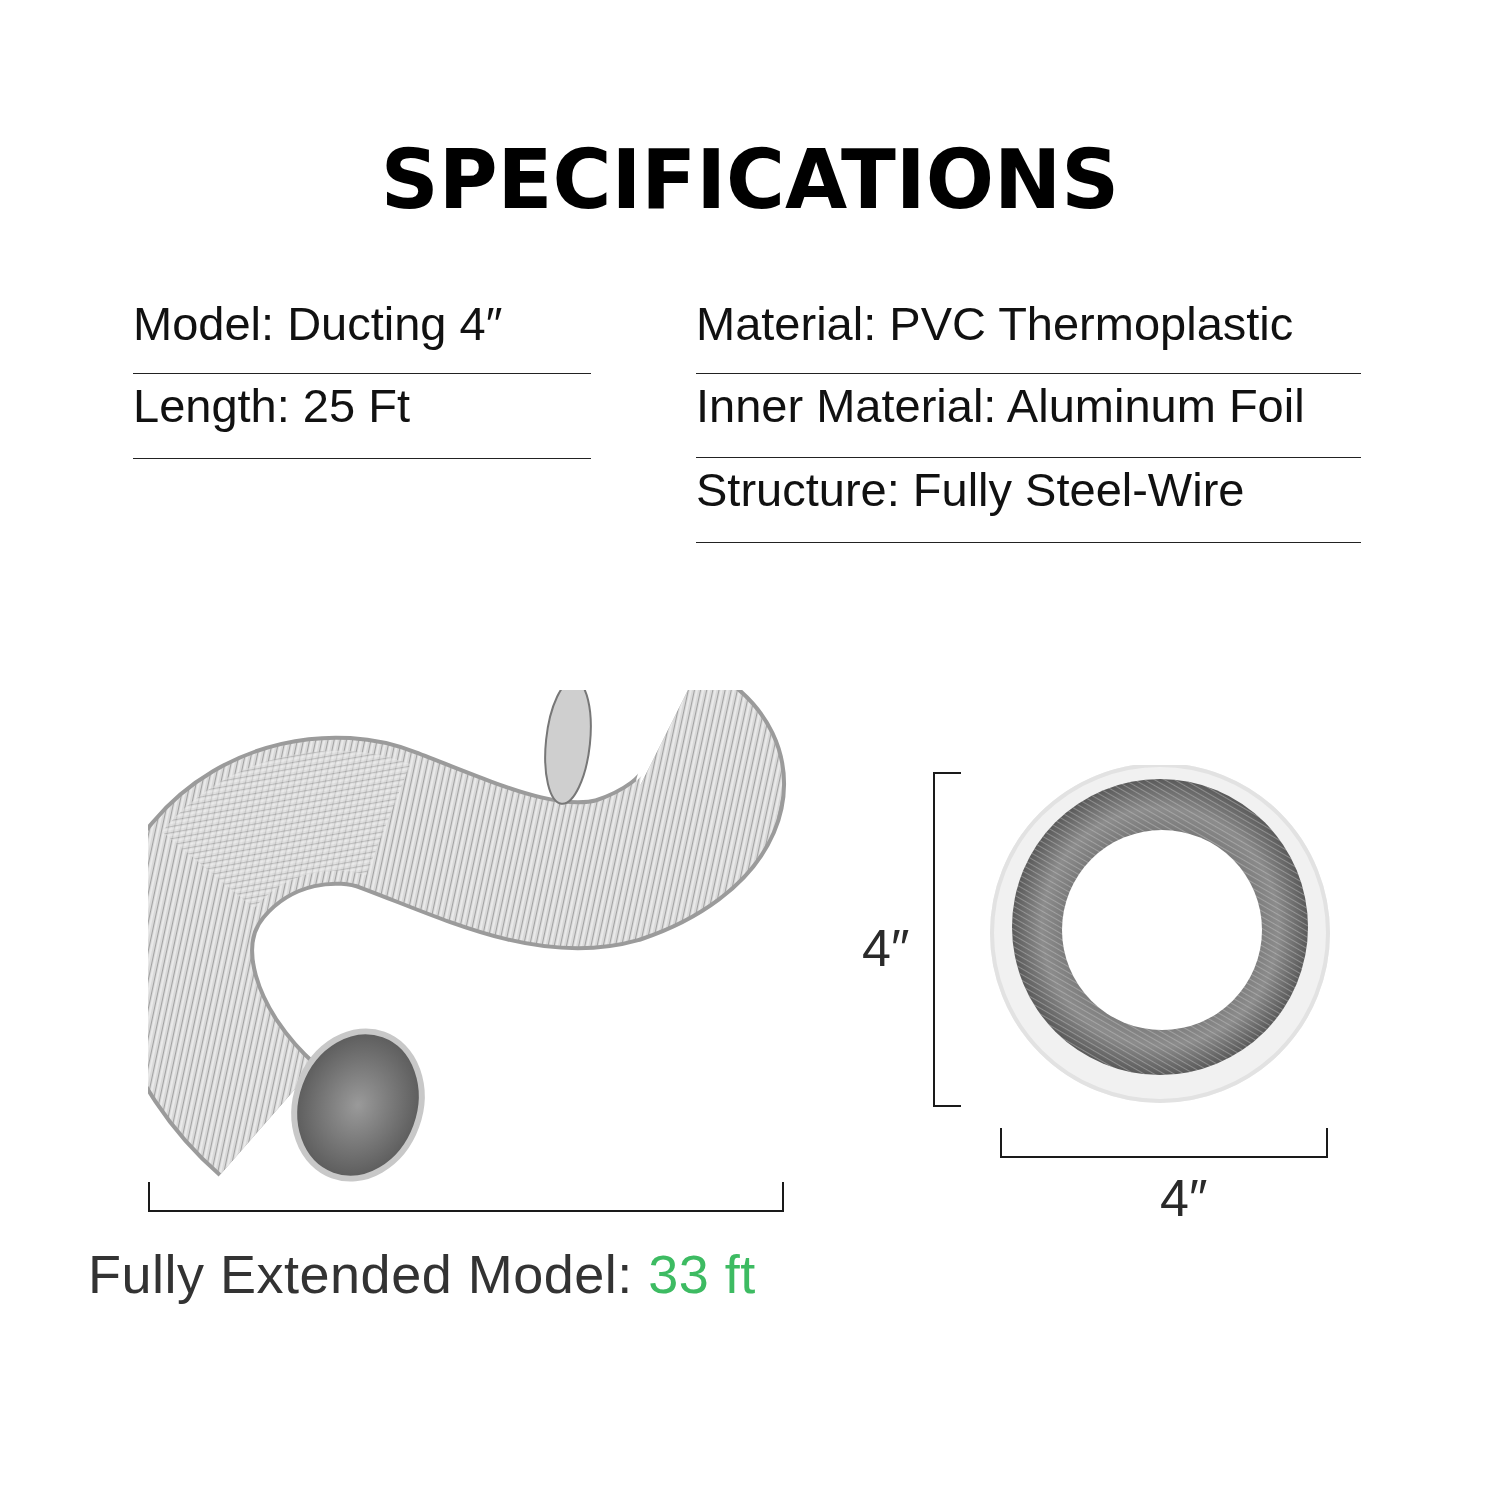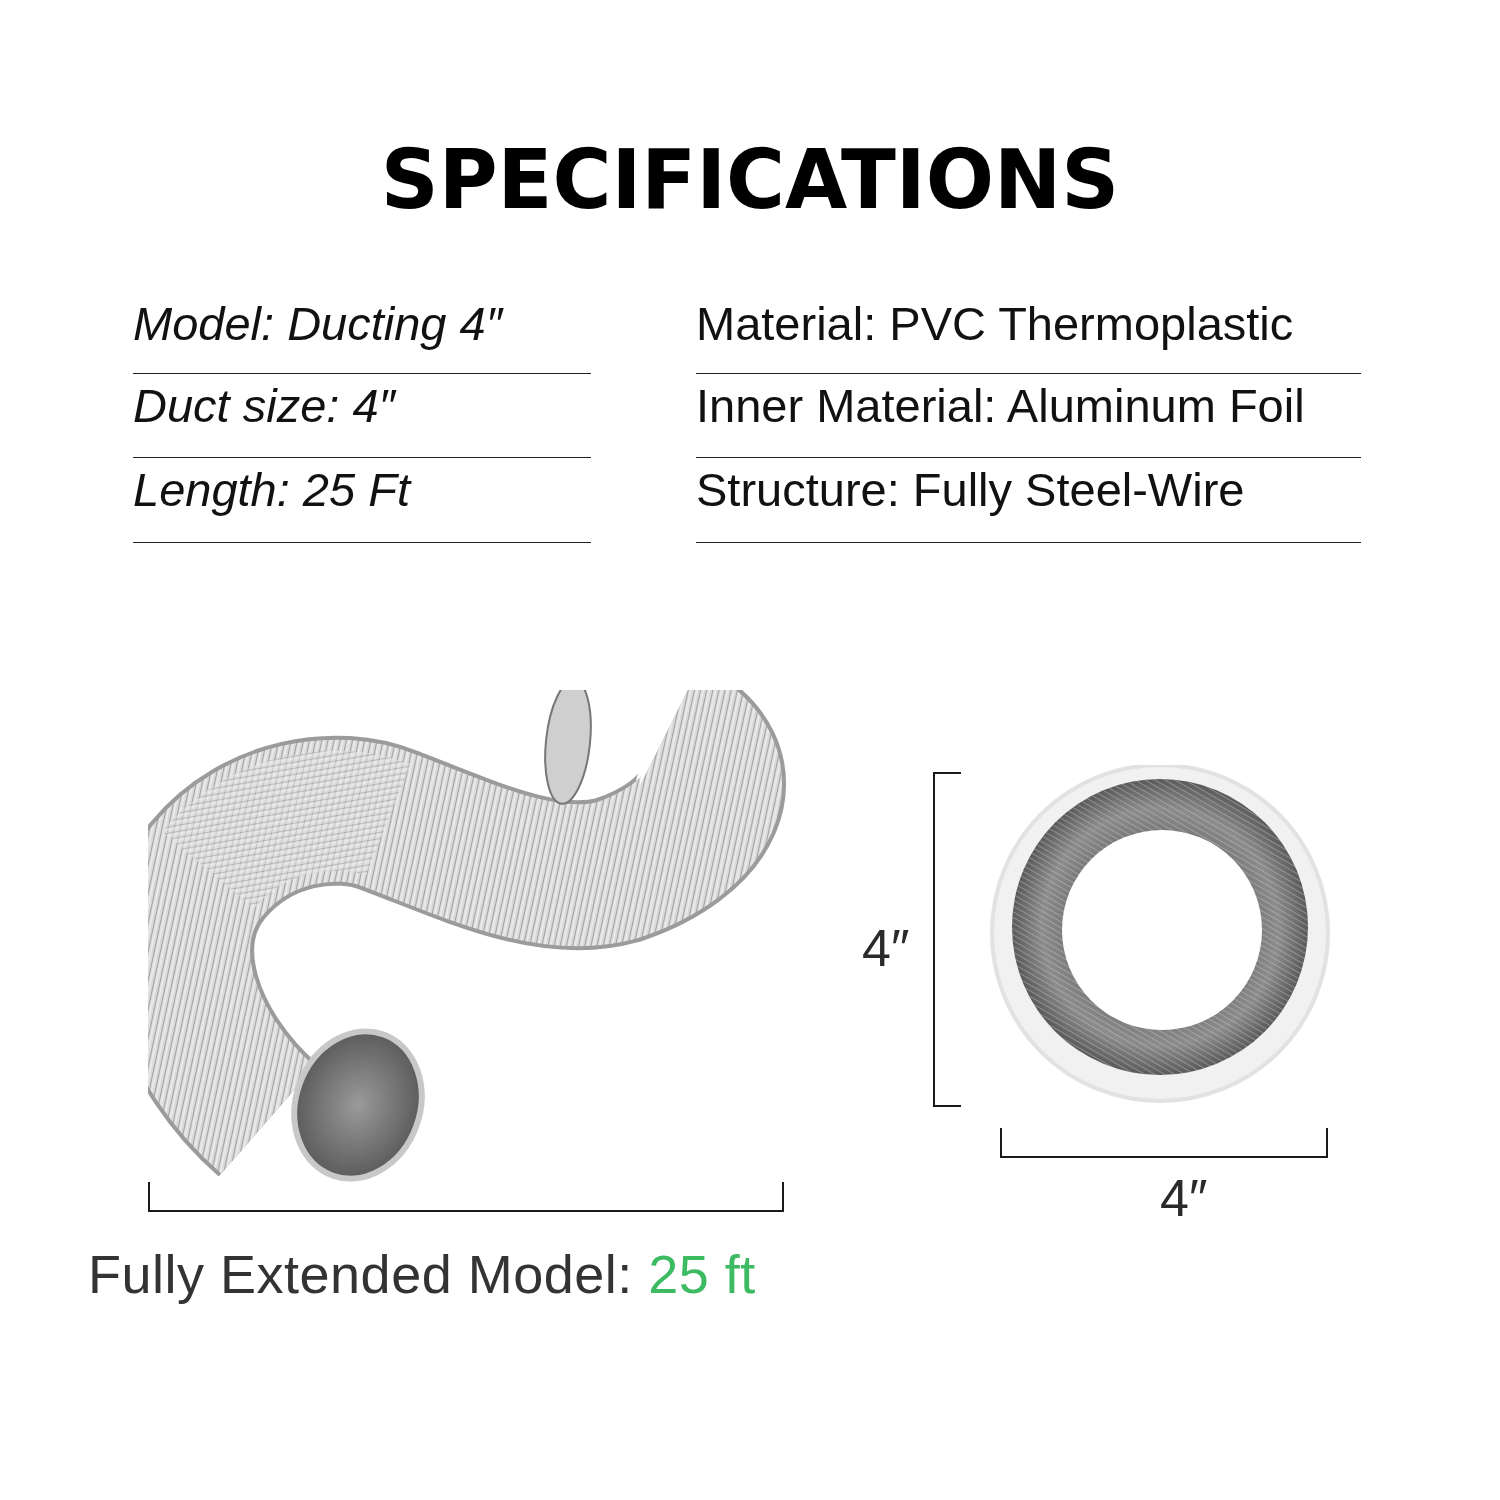--- a/index.html
+++ b/index.html
@@ -26,21 +26,21 @@
       font-size: 82px;
       letter-spacing: 0px;
       color: #000000;
       line-height: 84px;
       transform: scaleX(0.98);
     }
     .spec-col {
       position: absolute;
       top: 292px;
     }
-    .spec-col.left { left: 133px; width: 458px; font-style: italic; }
+    .spec-col.left { left: 133px; width: 458px; }
     .spec-col.right { left: 696px; width: 665px; }
     .spec-row {
       height: 82px;
       border-bottom: 1.5px solid #222;
       box-sizing: border-box;
       position: relative;
     }
     .spec-row + .spec-row { height: 84px; }
     .spec-row:last-child { height: 85px; }
     .spec-text {
@@ -109,23 +109,20 @@
 </head>
 <body>
 
 <div class="title">SPECIFICATIONS</div>
 
 <div class="spec-col left">
   <div class="spec-row">
     <span class="spec-text">Model: Ducting 4″</span>
   </div>
   <div class="spec-row">
-    <span class="spec-text">Duct size: 4″</span>
-  </div>
-  <div class="spec-row">
     <span class="spec-text">Length: 25 Ft</span>
   </div>
 </div>
 
 <div class="spec-col right">
   <div class="spec-row">
     <span class="spec-text">Material: PVC Thermoplastic</span>
   </div>
   <div class="spec-row">
     <span class="spec-text">Inner Material: Aluminum Foil</span>
@@ -187,14 +184,14 @@
 
 <div class="bracket bracket-vertical"></div>
 <div class="dim-label dim-vertical">4″</div>
 
 <div class="bracket bracket-horizontal"></div>
 <div class="dim-label dim-horizontal">4″</div>
 
 <div class="bracket bracket-length"></div>
 
 <div class="extended">
-  <span>Fully Extended Model: </span><span class="accent">25 ft</span>
+  <span>Fully Extended Model: </span><span class="accent">33 ft</span>
 </div>
 
 </body></html>

